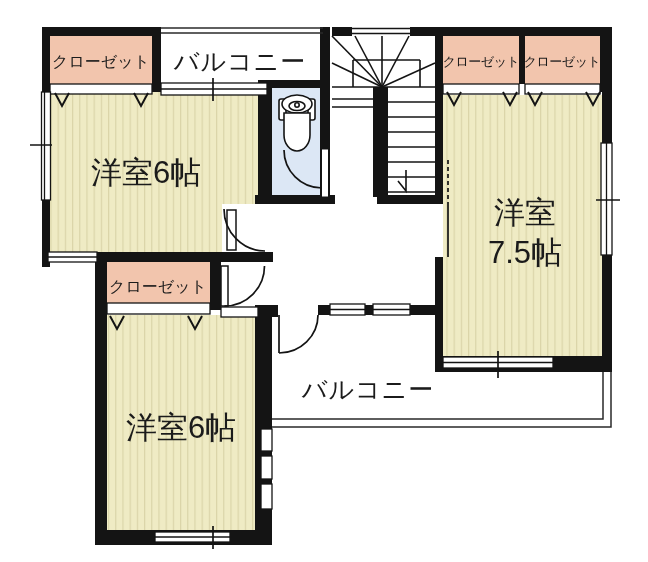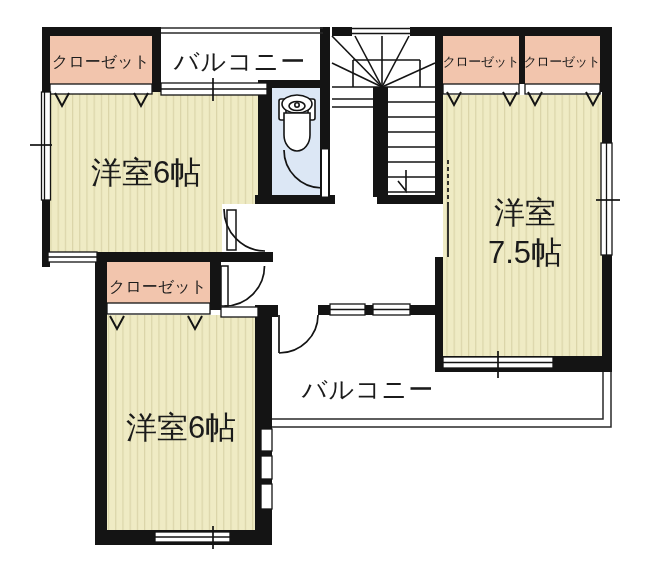--- a/index.html
+++ b/index.html
@@ -1,16 +1,16 @@
 <!DOCTYPE html>
 <html><head>
 <meta charset="utf-8">
 <style>
   html,body{margin:0;padding:0;background:#ffffff;}
-  .stage{position:relative;width:648px;height:562px;background:#ffffff;overflow:hidden;}
+  .stage{position:relative;width:648px;height:562px;background:#ffffff;overflow:hidden;border-radius:26px;}
   svg{display:block;}
   .wall{fill:#141414;}
   .opening{fill:#ffffff;stroke:#141414;stroke-width:1.3;}
   .thinline{stroke:#141414;stroke-width:1.3;fill:none;}
   .stair-line{stroke:#141414;stroke-width:1.6;fill:none;}
   .door{stroke:#141414;stroke-width:1.7;fill:none;}
   .leaf{fill:#ffffff;stroke:#141414;stroke-width:1.5;}
   .vmark{stroke:#141414;stroke-width:2;fill:none;}
   .tick{stroke:#141414;stroke-width:1.7;}
   .balcony-rail{stroke:#2a2a2a;stroke-width:1.5;fill:none;}

